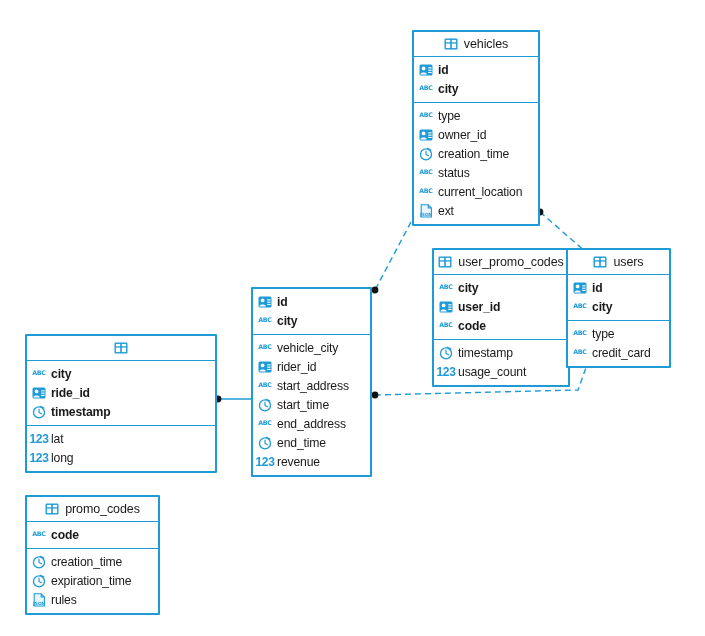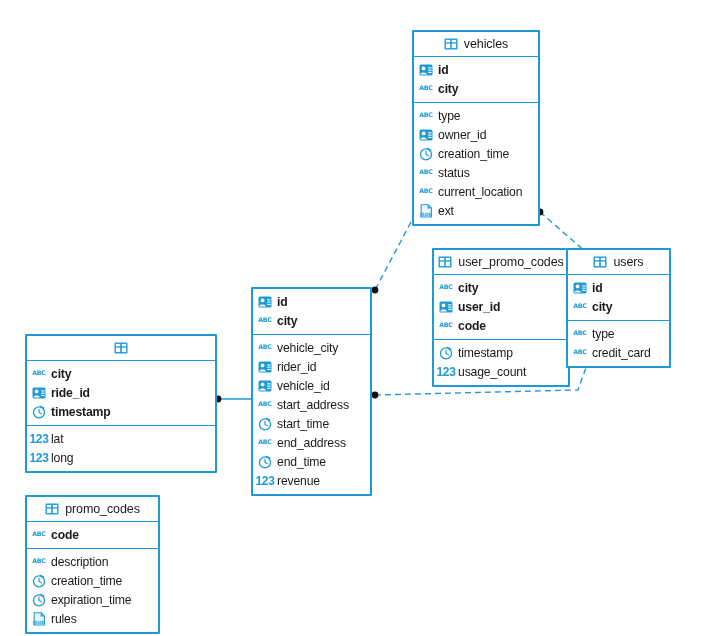--- a/index.html
+++ b/index.html
@@ -353,33 +353,20 @@
               <path d="M1.4 10.4 C1.7 7.9 7.5 7.9 7.8 10.4 Z" fill="#ffffff"></path>
               <rect x="9.2" y="3.3" width="3.4" height="1.1" fill="#ffffff"></rect>
               <rect x="9.2" y="5.6" width="3.4" height="1.1" fill="#ffffff"></rect>
               <rect x="9.2" y="7.9" width="3.4" height="1.1" fill="#ffffff"></rect>
             </svg>
           </span>
           <span class="field-name">rider_id</span>
         </div>
         <div class="field-row">
           <span class="ico">
-            <svg width="14" height="12" viewBox="0 0 14 12">
-              <rect x="0.5" y="0.5" width="13" height="11" rx="1.5" fill="#1e9bd7"></rect>
-              <circle cx="4.6" cy="4.4" r="1.9" fill="#ffffff"></circle>
-              <path d="M1.4 10.4 C1.7 7.9 7.5 7.9 7.8 10.4 Z" fill="#ffffff"></path>
-              <rect x="9.2" y="3.3" width="3.4" height="1.1" fill="#ffffff"></rect>
-              <rect x="9.2" y="5.6" width="3.4" height="1.1" fill="#ffffff"></rect>
-              <rect x="9.2" y="7.9" width="3.4" height="1.1" fill="#ffffff"></rect>
-            </svg>
-          </span>
-          <span class="field-name">vehicle_id</span>
-        </div>
-        <div class="field-row">
-          <span class="ico">
             <span class="ico-abc">ABC</span>
           </span>
           <span class="field-name">start_address</span>
         </div>
         <div class="field-row">
           <span class="ico">
             <svg width="14" height="14" viewBox="0 0 14 14">
               <circle cx="7" cy="7.4" r="5.5" fill="none" stroke="#1e9bd7" stroke-width="1.3"></circle>
               <path d="M7 4.2 L7 7.4 L9.4 8.8" fill="none" stroke="#1e9bd7" stroke-width="1.2" stroke-linecap="round"></path>
               <path d="M8.4 1.4 L11.9 3.1" fill="none" stroke="#1e9bd7" stroke-width="1.2" stroke-linecap="round"></path>
@@ -486,26 +473,20 @@
         <div class="field-row pk">
           <span class="ico">
             <span class="ico-abc">ABC</span>
           </span>
           <span class="field-name">code</span>
         </div>
       </div>
       <div class="tbl-section">
         <div class="field-row">
           <span class="ico">
-            <span class="ico-abc">ABC</span>
-          </span>
-          <span class="field-name">description</span>
-        </div>
-        <div class="field-row">
-          <span class="ico">
             <svg width="14" height="14" viewBox="0 0 14 14">
               <circle cx="7" cy="7.4" r="5.5" fill="none" stroke="#1e9bd7" stroke-width="1.3"></circle>
               <path d="M7 4.2 L7 7.4 L9.4 8.8" fill="none" stroke="#1e9bd7" stroke-width="1.2" stroke-linecap="round"></path>
               <path d="M8.4 1.4 L11.9 3.1" fill="none" stroke="#1e9bd7" stroke-width="1.2" stroke-linecap="round"></path>
             </svg>
           </span>
           <span class="field-name">creation_time</span>
         </div>
         <div class="field-row">
           <span class="ico">

